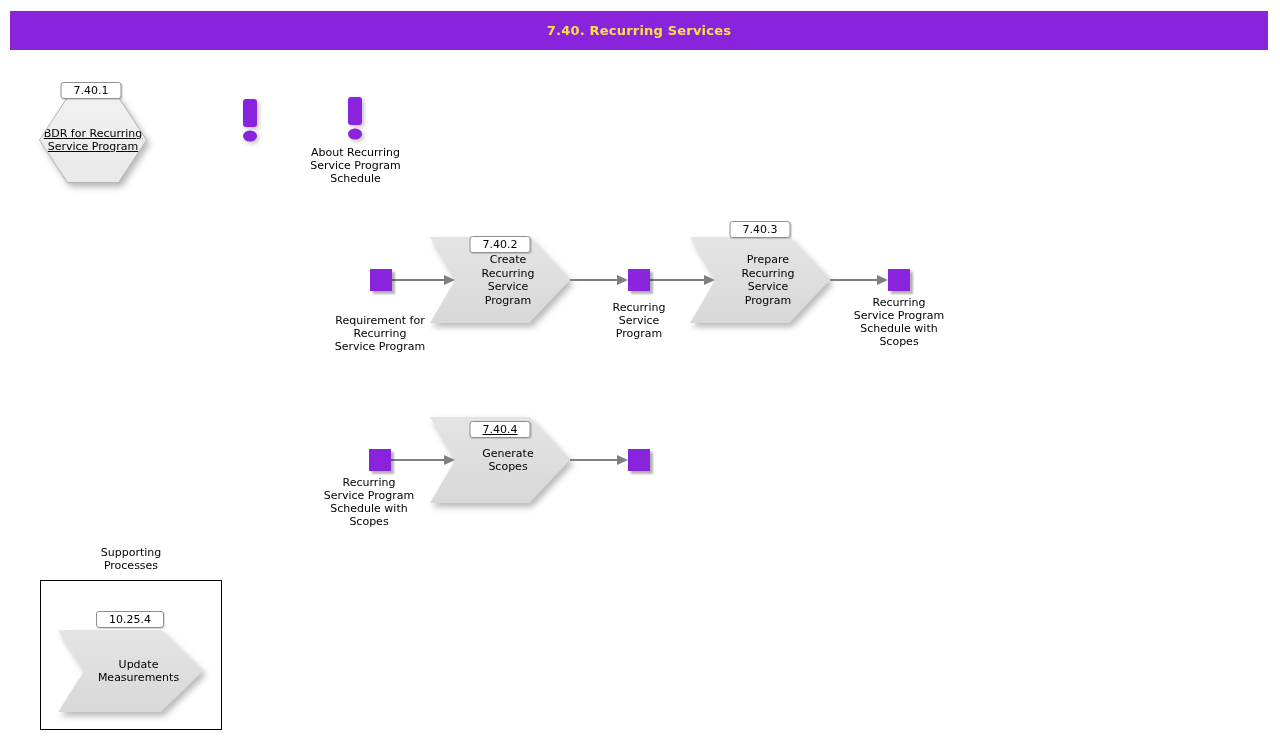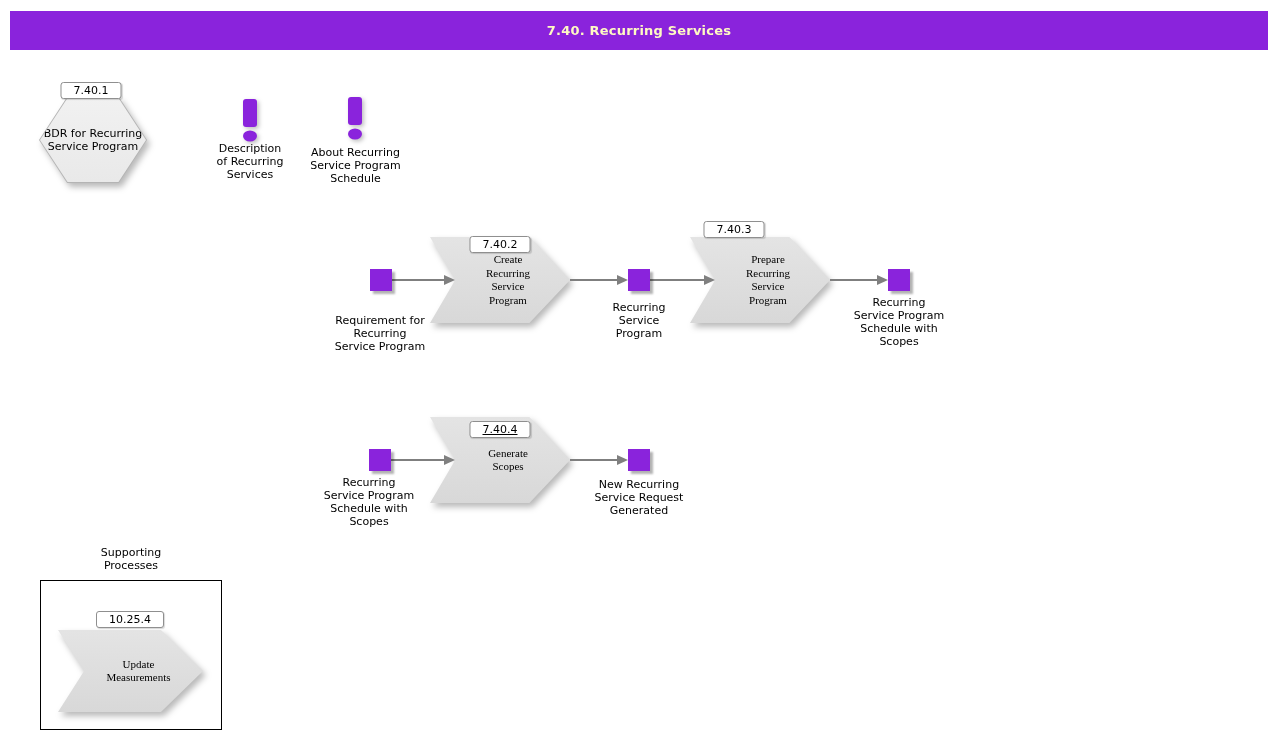--- a/index.html
+++ b/index.html
@@ -1,45 +1,45 @@
 <!DOCTYPE html>
 <html style="--accent: #8a23dc; --line: #7f7f7f;"><head>
 <meta charset="utf-8">
 <style>
   html,body{margin:0;padding:0;background:#ffffff;}
   body{font-family:"DejaVu Sans","Liberation Sans",sans-serif;color:#000;}
   #canvas{position:relative;width:1280px;height:740px;background:#fff;overflow:hidden;}
 
   .titlebar{
     position:absolute;left:10px;top:11px;width:1258px;height:39px;
-    background:var(--accent,#8a23dc);color:#fef9c3;font-weight:bold;font-size:13px;
+    background:var(--accent,#8a23dc);color:#fde047;font-weight:bold;font-size:13px;
     display:flex;align-items:center;justify-content:center;letter-spacing:.2px;
   }
 
   .shape-wrap{position:absolute;filter:drop-shadow(3px 4px 3px rgba(0,0,0,.28));}
 
   .hex-border{
     width:108px;height:86px;background:#b4b4b4;
     clip-path:polygon(0% 50%,26% 0%,74% 0%,100% 50%,74% 100%,26% 100%);
-    display:flex;align-items:center;justify-content:center;
+    display:flex;align-items:center;justify-content:center;text-decoration:underline;
   }
   .hexagon{
     width:106px;height:84px;background:linear-gradient(#f1f1f1,#e9e9e9);
     clip-path:polygon(0% 50%,26% 0%,74% 0%,100% 50%,74% 100%,26% 100%);
     display:flex;align-items:center;justify-content:center;
     text-align:center;font-size:11px;line-height:13px;white-space:pre-line;
   }
 
   .chevron{
     width:140px;height:86px;
     background:linear-gradient(#e4e4e4,#d8d8d8);
     clip-path:polygon(0% 0%,71% 0%,100% 50%,71% 100%,0% 100%,18% 50%);
     display:flex;align-items:center;justify-content:center;
     text-align:center;font-size:11px;line-height:13.5px;white-space:pre-line;
-    padding-left:16px;box-sizing:border-box;font-family:Liberation Serif, serif;
+    padding-left:16px;box-sizing:border-box;
   }
   .chevron.small{width:145px;height:82px;}
 
   .tag{
     position:absolute;transform:translateX(-50%);
     background:#fff;border:1px solid #8f8f8f;border-radius:3px;
     font-size:11px;line-height:15px;height:15px;padding:0 12px;white-space:nowrap;
     box-shadow:1px 1px 1px rgba(0,0,0,.15);z-index:3;
   }
 
@@ -81,23 +81,20 @@
 Service Program</div>
     </div>
   </div>
 
   <div class="excl" style="left:237px;top:97px;">
     <svg width="26" height="50" viewBox="0 0 26 50">
       <rect x="6" y="2" width="14" height="28" rx="3" fill="var(--accent,#8a23dc)"></rect>
       <ellipse cx="13" cy="39" rx="7" ry="5.5" fill="var(--accent,#8a23dc)"></ellipse>
     </svg>
   </div>
-  <div class="lbl" style="left:195px;top:142px;width:110px;">Description
-of Recurring
-Services</div>
 
   <div class="excl" style="left:342px;top:95px;">
     <svg width="26" height="50" viewBox="0 0 26 50">
       <rect x="6" y="2" width="14" height="28" rx="3" fill="var(--accent,#8a23dc)"></rect>
       <ellipse cx="13" cy="39" rx="7" ry="5.5" fill="var(--accent,#8a23dc)"></ellipse>
     </svg>
   </div>
   <div class="lbl" style="left:298px;top:146px;width:115px;">About Recurring
 Service Program
 Schedule</div>
@@ -128,21 +125,21 @@
   <div class="sq" style="left:628px;top:269px;"></div>
   <div class="lbl" style="left:589px;top:301px;width:100px;">Recurring
 Service
 Program</div>
 
   <div class="arrow" style="left:650px;top:274px;width:65px;">
     <div class="line"></div>
     <div class="head"></div>
   </div>
 
-  <span class="tag" style="left:734px;top:221px;">7.40.3</span>
+  <span class="tag" style="left:760px;top:221px;">7.40.3</span>
   <div class="shape-wrap" style="left:690px;top:237px;">
     <div class="chevron">Prepare
 Recurring
 Service
 Program</div>
   </div>
 
   <div class="arrow" style="left:830px;top:274px;width:58px;">
     <div class="line"></div>
     <div class="head"></div>
@@ -170,23 +167,20 @@
     <div class="chevron">Generate
 Scopes</div>
   </div>
 
   <div class="arrow" style="left:570px;top:454px;width:58px;">
     <div class="line"></div>
     <div class="head"></div>
   </div>
 
   <div class="sq" style="left:628px;top:449px;"></div>
-  <div class="lbl" style="left:577px;top:478px;width:124px;">New Recurring
-Service Request
-Generated</div>
 
   <div class="lbl" style="left:81px;top:546px;width:100px;">Supporting
 Processes</div>
   <div class="spbox"></div>
 
   <span class="tag" style="left:130px;top:611px;">10.25.4</span>
   <div class="shape-wrap" style="left:58px;top:630px;">
     <div class="chevron small">Update
 Measurements</div>
   </div>

